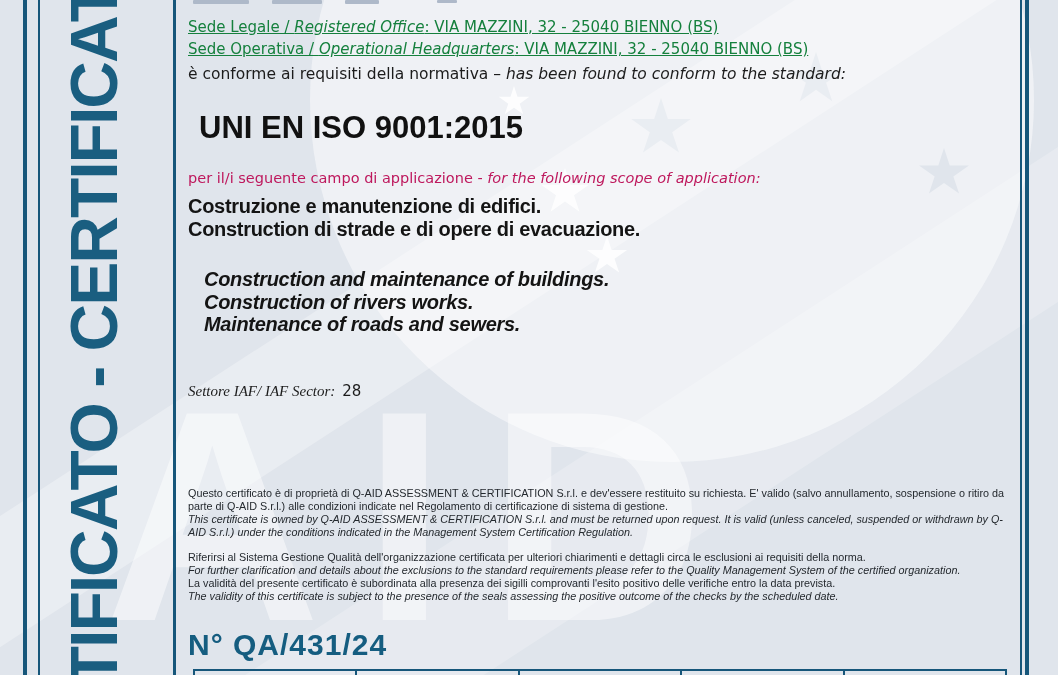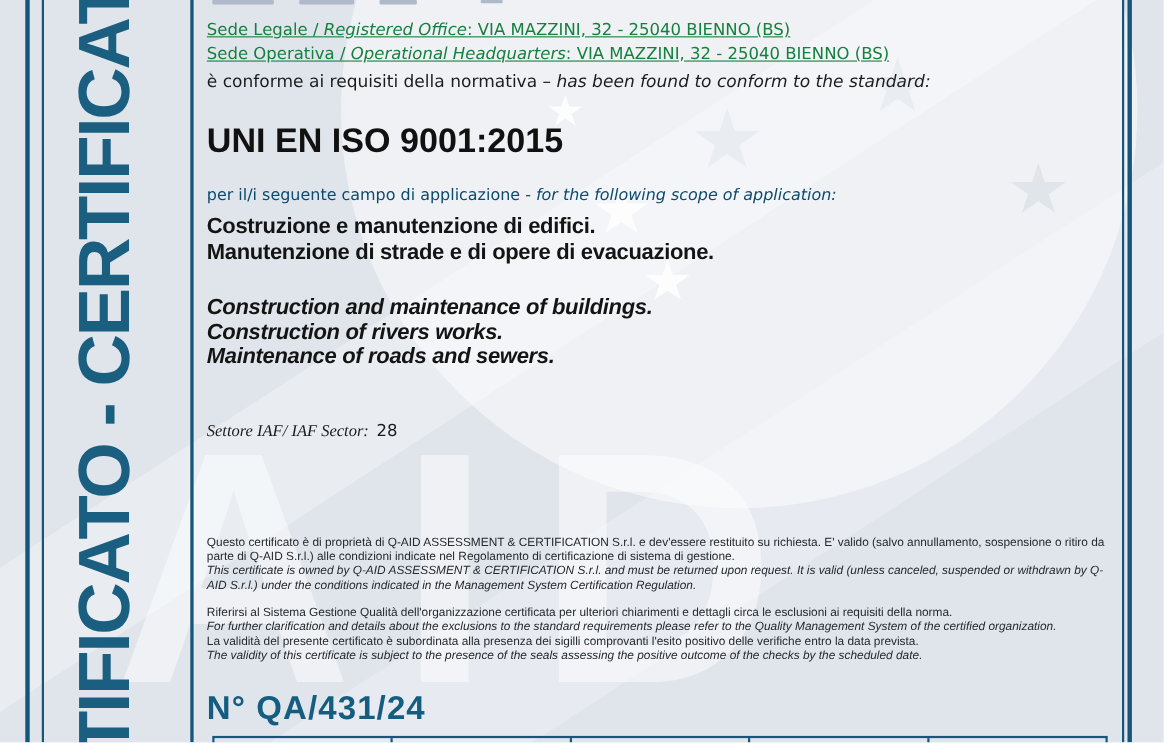--- a/index.html
+++ b/index.html
@@ -47,23 +47,23 @@
   }
   
   .frag{position:absolute; top:0; height:4px; background:#aeb9c9; border-radius:1px; z-index:3;}
   
   .content{position:absolute; left:188px; top:0; width:830px; z-index:3;}
   .abs{position:absolute; left:0;}
   .addr{font-size:15px; line-height:21px; color:#15803d; white-space:nowrap;text-decoration:underline;}
   .conform{font-size:15.5px; color:#1c1c1c; white-space:nowrap;}
   .standard{
     font-family:"Liberation Sans", sans-serif; font-weight:bold;
-    font-size:31px; color:#111; white-space:nowrap;
+    font-size:31px; color:#111; white-space:nowrap;margin-left:11px;
   }
-  .scope-intro{font-size:14.5px; color:#0c4a6e; white-space:nowrap;}
+  .scope-intro{font-size:14.5px; color:#be185d; white-space:nowrap;}
   .scope-it div, .scope-en div{
     font-family:"Liberation Sans", sans-serif; font-weight:bold;
     font-size:20px; line-height:22.5px; letter-spacing:-0.3px;
     color:#141414; white-space:nowrap;
   }
   .scope-en div{font-style:italic;}
   .iaf{font-size:15px; color:#1c1c1c;}
   .iaf .lbl{font-style:italic;font-family:Liberation Serif, serif;}
   .iaf .val{margin-left:7px; font-style:normal;}
   .legal{
@@ -131,24 +131,24 @@
     </div>
 
     <div class="abs standard" style="top:110px;">UNI EN ISO 9001:2015</div>
 
     <div class="abs scope-intro" style="top:170px;">
       <span>per il/i seguente campo di applicazione - </span><i>for the following scope of application:</i>
     </div>
 
     <div class="abs scope-it" style="top:195px;">
       <div>Costruzione e manutenzione di edifici.</div>
-      <div>Manutenzione di strade e di opere di evacuazione.</div>
+      <div>Construction di strade e di opere di evacuazione.</div>
     </div>
 
-    <div class="abs scope-en" style="top:268px;">
+    <div class="abs scope-en" style="top:268px;margin-left:16px;">
       <div>Construction and maintenance of buildings.</div>
       <div>Construction of rivers works.</div>
       <div>Maintenance of roads and sewers.</div>
     </div>
 
     <div class="abs iaf" style="top:382px;">
       <span class="lbl">Settore IAF/ IAF Sector:</span><span class="val">28</span>
     </div>
 
     <div class="abs legal" style="top:487px;">

